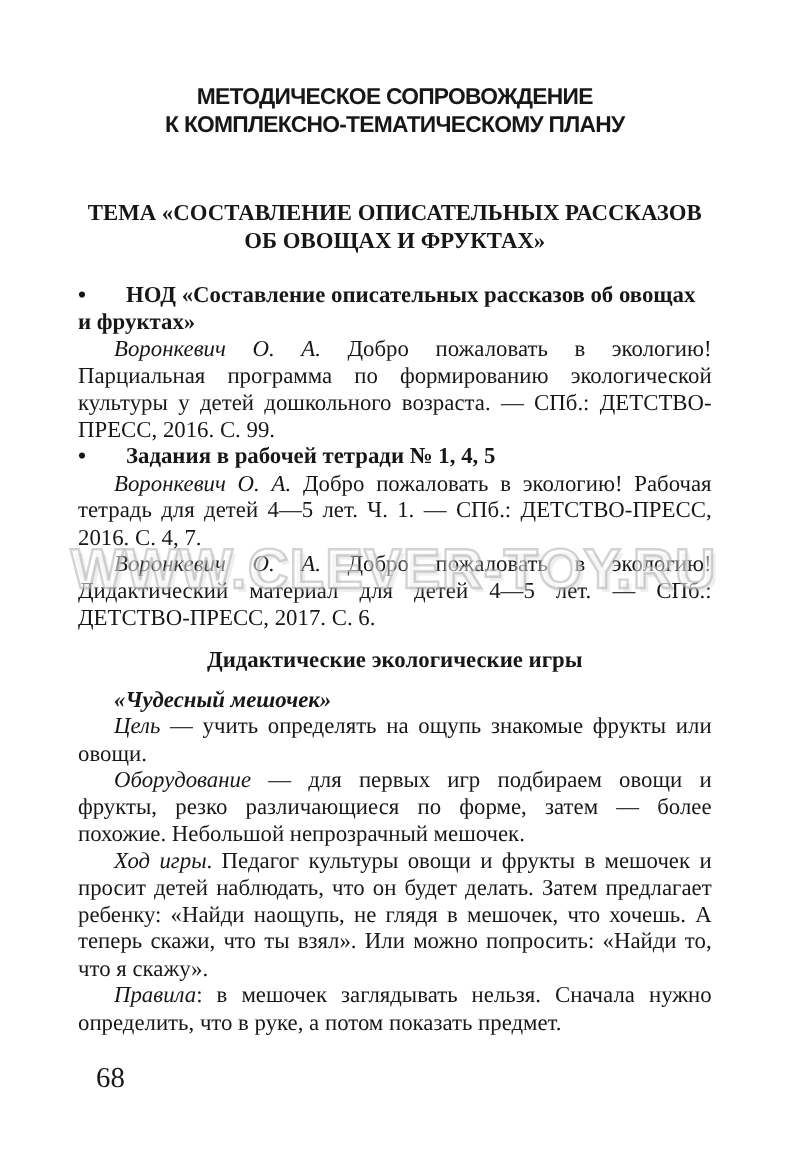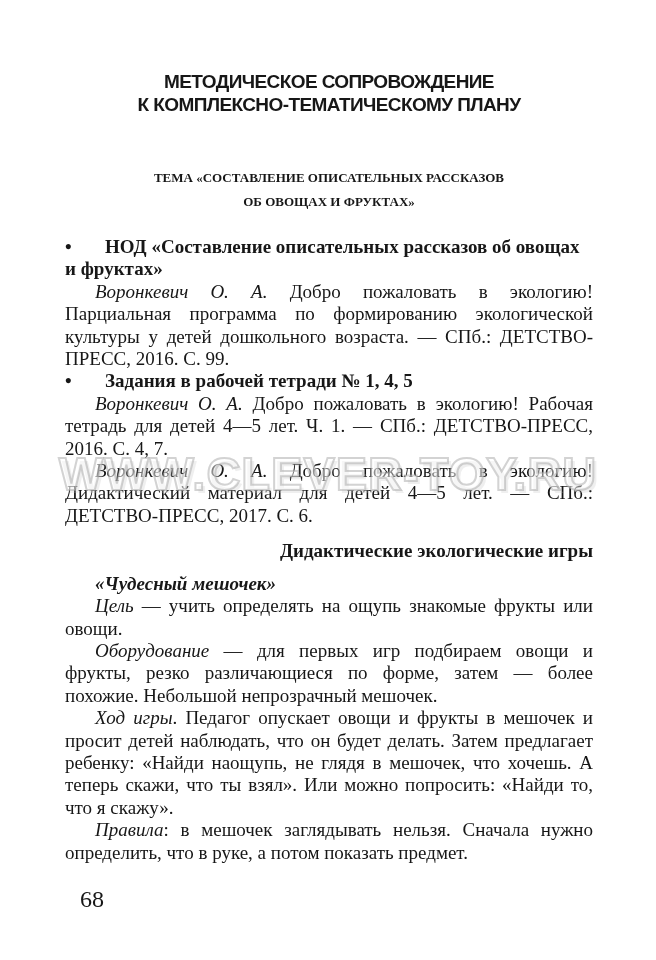--- a/index.html
+++ b/index.html
@@ -26,21 +26,21 @@
     font-family: "Liberation Sans", sans-serif;
     font-weight: bold;
     font-size: 19px;
     line-height: 23px;
     letter-spacing: -0.6px;
   }
   .theme-title {
     margin-top: 50px;
     text-align: center;
     font-weight: bold;
-    font-size: 13px;
+    font-size: 19px;
     line-height: 24px;
   }
   .body-text {
     margin-top: 22px;
     font-size: 19px;
     line-height: 22.4px;
   }
   p.bullet-line {
     font-weight: bold;
     text-align: left;
@@ -48,21 +48,21 @@
   .bullet {
     display: inline-block;
     width: 40px;
   }
   p.ref {
     text-align: justify;
     text-indent: 30px;
   }
   .author { font-style: italic; }
   .games-title {
-    text-align: right;
+    text-align: center;
     font-weight: bold;
     font-size: 19px;
     margin-top: 13px;
     margin-bottom: 10px;
   }
   .game-name {
     font-weight: bold;
     font-style: italic;
     text-indent: 30px;
   }
@@ -122,21 +122,21 @@
       <p class="ref"><span class="author">Воронкевич О. А.</span> <span>Добро пожаловать в экологию! Дидактический материал для детей 4—5 лет. — СПб.: ДЕТСТВО-ПРЕСС, 2017. С. 6.</span></p>
 
       <p class="games-title">Дидактические экологические игры</p>
 
       <p class="game-name">«Чудесный мешочек»</p>
 
       <p class="game-para"><span class="lead">Цель</span><span> — учить определять на ощупь знакомые фрукты или овощи.</span></p>
 
       <p class="game-para"><span class="lead">Оборудование</span><span> — для первых игр подбираем овощи и фрукты, резко различающиеся по форме, затем — более похожие. Небольшой непрозрачный мешочек.</span></p>
 
-      <p class="game-para"><span class="lead">Ход игры</span><span>. Педагог опускает овощи и фрукты в мешочек и просит детей наблюдать, что он будет делать. Затем предлагает ребенку: «Найди наощупь, не глядя в мешочек, что хочешь. А теперь скажи, что ты взял». Или можно попросить: «Найди то, что я скажу».</span></p>
+      <p class="game-para"><span class="lead">Ход игры</span><span>. Педагог культуры овощи и фрукты в мешочек и просит детей наблюдать, что он будет делать. Затем предлагает ребенку: «Найди наощупь, не глядя в мешочек, что хочешь. А теперь скажи, что ты взял». Или можно попросить: «Найди то, что я скажу».</span></p>
 
       <p class="game-para"><span class="lead">Правила</span><span>: в мешочек заглядывать нельзя. Сначала нужно определить, что в руке, а потом показать предмет.</span></p>
 
     </div>
 
   </div>
 
   <div class="watermark">WWW.CLEVER-TOY.RU</div>
 
   <div class="page-number">68</div>

